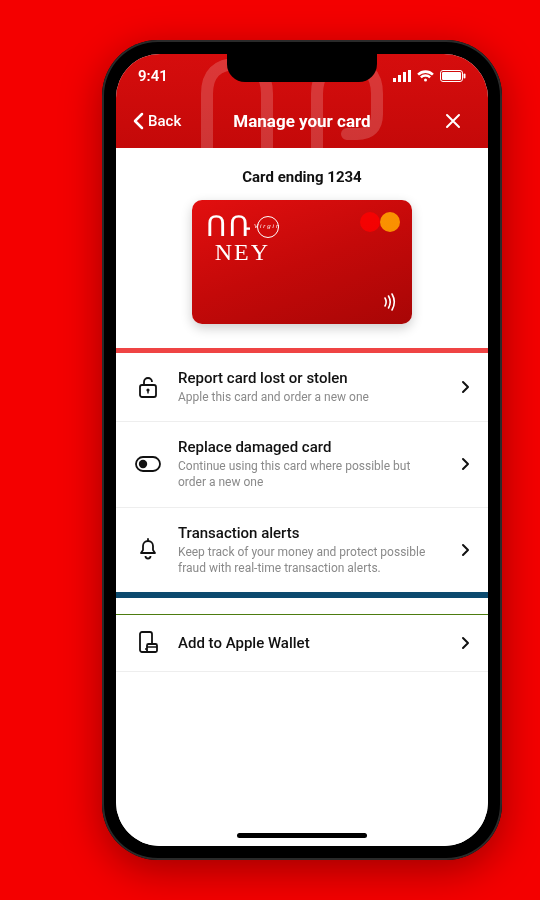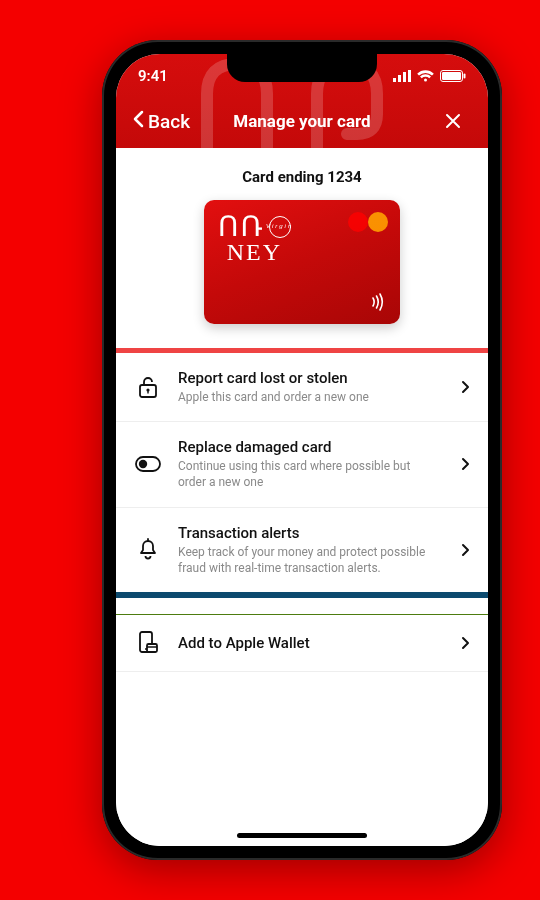--- a/index.html
+++ b/index.html
@@ -79,22 +79,22 @@
   .nav {
     height: 50px;
     display: flex;
     align-items: center;
     justify-content: space-between;
     padding: 0 16px 4px;
     position: relative;
     z-index: 2;
   }
   .back-btn {
-    display: flex; gap: 4px;
-    font-size: 19px; font-weight: 500; color:#fff;
+    display: flex; align-items: center; gap: 4px;
+    font-size: 15px; font-weight: 500; color:#fff;
   }
   .nav-title {
     font-size: 17px; font-weight: 700;
     position:absolute; left:50%; transform:translateX(-50%);
   }
   .close-btn {
     font-size: 20px; font-weight:300;
     width:28px; text-align:center;
   }
 
@@ -107,21 +107,21 @@
   .card-section {
     text-align: center;
     padding: 20px 0 24px;
     border-bottom: 5px solid #ef4444;
   }
   .card-title {
     font-size: 15px; font-weight: 700; color:#111;
     margin-bottom: 14px;
   }
   .card {
-    width: 196px;
+    width: 220px;
     height: 124px;
     margin: 0 auto;
     border-radius: 10px;
     background: linear-gradient(160deg, #e20f0f 0%, #c40909 50%, #a80606 100%);
     position: relative;
     box-shadow: 0 4px 12px rgba(0,0,0,.2);
     overflow:hidden;
     text-decoration:underline;
   }
   .card-logo {

